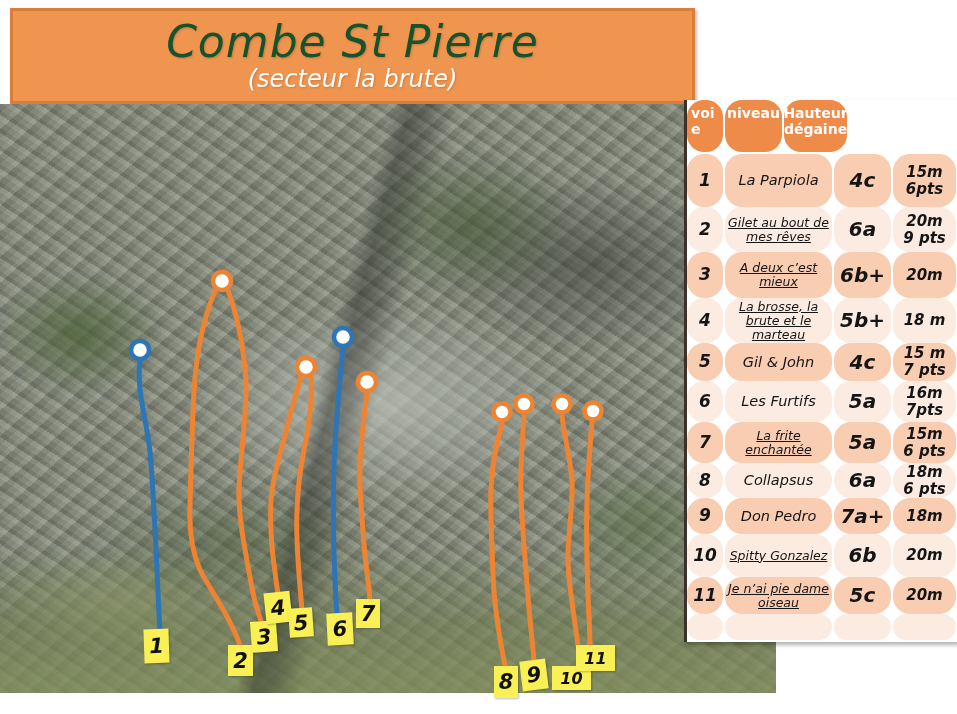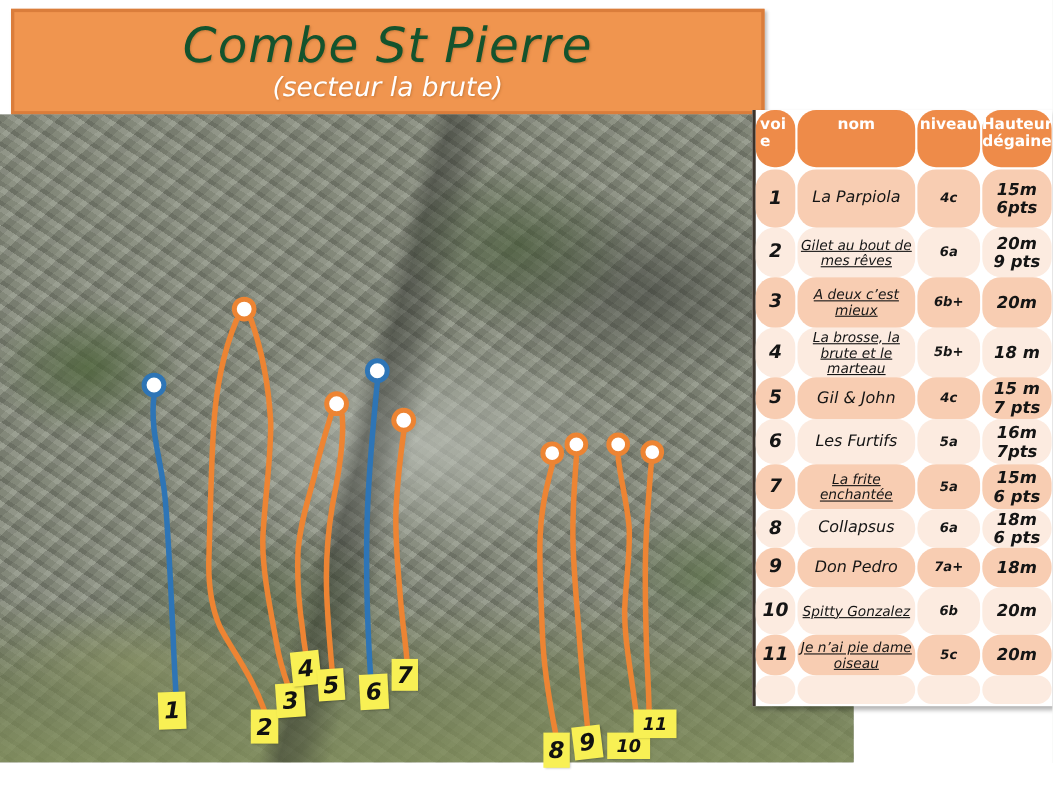--- a/index.html
+++ b/index.html
@@ -45,21 +45,21 @@
   
   .rtable{position:absolute;left:684px;top:100px;width:270px;background:#ffffff;
           border-left:3px solid #3a332b;box-shadow:2px 3px 4px rgba(0,0,0,.3);
           display:flex;flex-direction:column;gap:2px;padding-bottom:2px;}
   .trow{display:flex;gap:2px;}
   .tcell{display:flex;align-items:center;justify-content:center;text-align:center;
          font-style:italic;color:#151515;line-height:1.12;white-space:pre-line;border-radius:17px;}
   .tcell.voie{width:36px;flex:none;font-size:17px;font-weight:bold;}
   .tcell.nom{width:107px;flex:none;font-size:14.5px;}
   .tcell.nom.small{font-size:12.5px;text-decoration:underline;}
-  .tcell.niveau{width:57px;flex:none;font-size:12px;font-weight:bold;}
+  .tcell.niveau{width:57px;flex:none;font-size:20px;font-weight:bold;}
   .tcell.hauteur{width:63px;flex:none;font-size:15px;font-weight:bold;}
   .thead{display:flex;gap:2px;}
   .thead .tcell{background:#EE8B49;color:#ffffff;font-style:normal;font-weight:bold;
                 font-size:14px;align-items:flex-start;padding-top:6px;min-height:46px;}
   .thead .tcell.voie{justify-content:flex-start;text-align:left;padding-left:4px;
                      word-break:break-all;width:32px;}
   .trow:nth-child(odd) .tcell{background:#F8CDB2;}
   .trow:nth-child(even) .tcell{background:#FCEBE0;}
   #table-rows .trow:nth-child(1) .tcell{min-height:53px;}
   #table-rows .trow:nth-child(2) .tcell{min-height:45px;}
@@ -119,21 +119,20 @@
       <div class="rlabel" style="left: 356px; top: 599px; width: 24px; height: 29px; transform: rotate(0deg); background: rgb(248, 240, 84);">7</div>
       <div class="rlabel" style="left: 494px; top: 666px; width: 24px; height: 32px; transform: rotate(0deg); background: rgb(248, 240, 84);">8</div>
       <div class="rlabel" style="left: 521px; top: 660px; width: 26px; height: 30px; transform: rotate(-7deg); background: rgb(248, 240, 84);">9</div>
       <div class="rlabel wide" style="left: 552px; top: 666px; width: 39px; height: 24px; transform: rotate(0deg); background: rgb(248, 240, 84);">10</div>
       <div class="rlabel wide" style="left: 576px; top: 645px; width: 39px; height: 26px; transform: rotate(0deg); background: rgb(248, 240, 84);">11</div>
     </div>
 
   <div class="rtable">
     <div class="thead">
       <div class="tcell voie">voie</div>
-      <div class="tcell nom">nom</div>
       <div class="tcell niveau">niveau</div>
       <div class="tcell hauteur">Hauteur dégaine</div>
     </div>
     <div id="table-rows">
         <div class="trow">
           <div class="tcell voie">1</div>
           <div class="tcell nom">La Parpiola</div>
           <div class="tcell niveau">4c</div>
           <div class="tcell hauteur">15m
 6pts</div>

